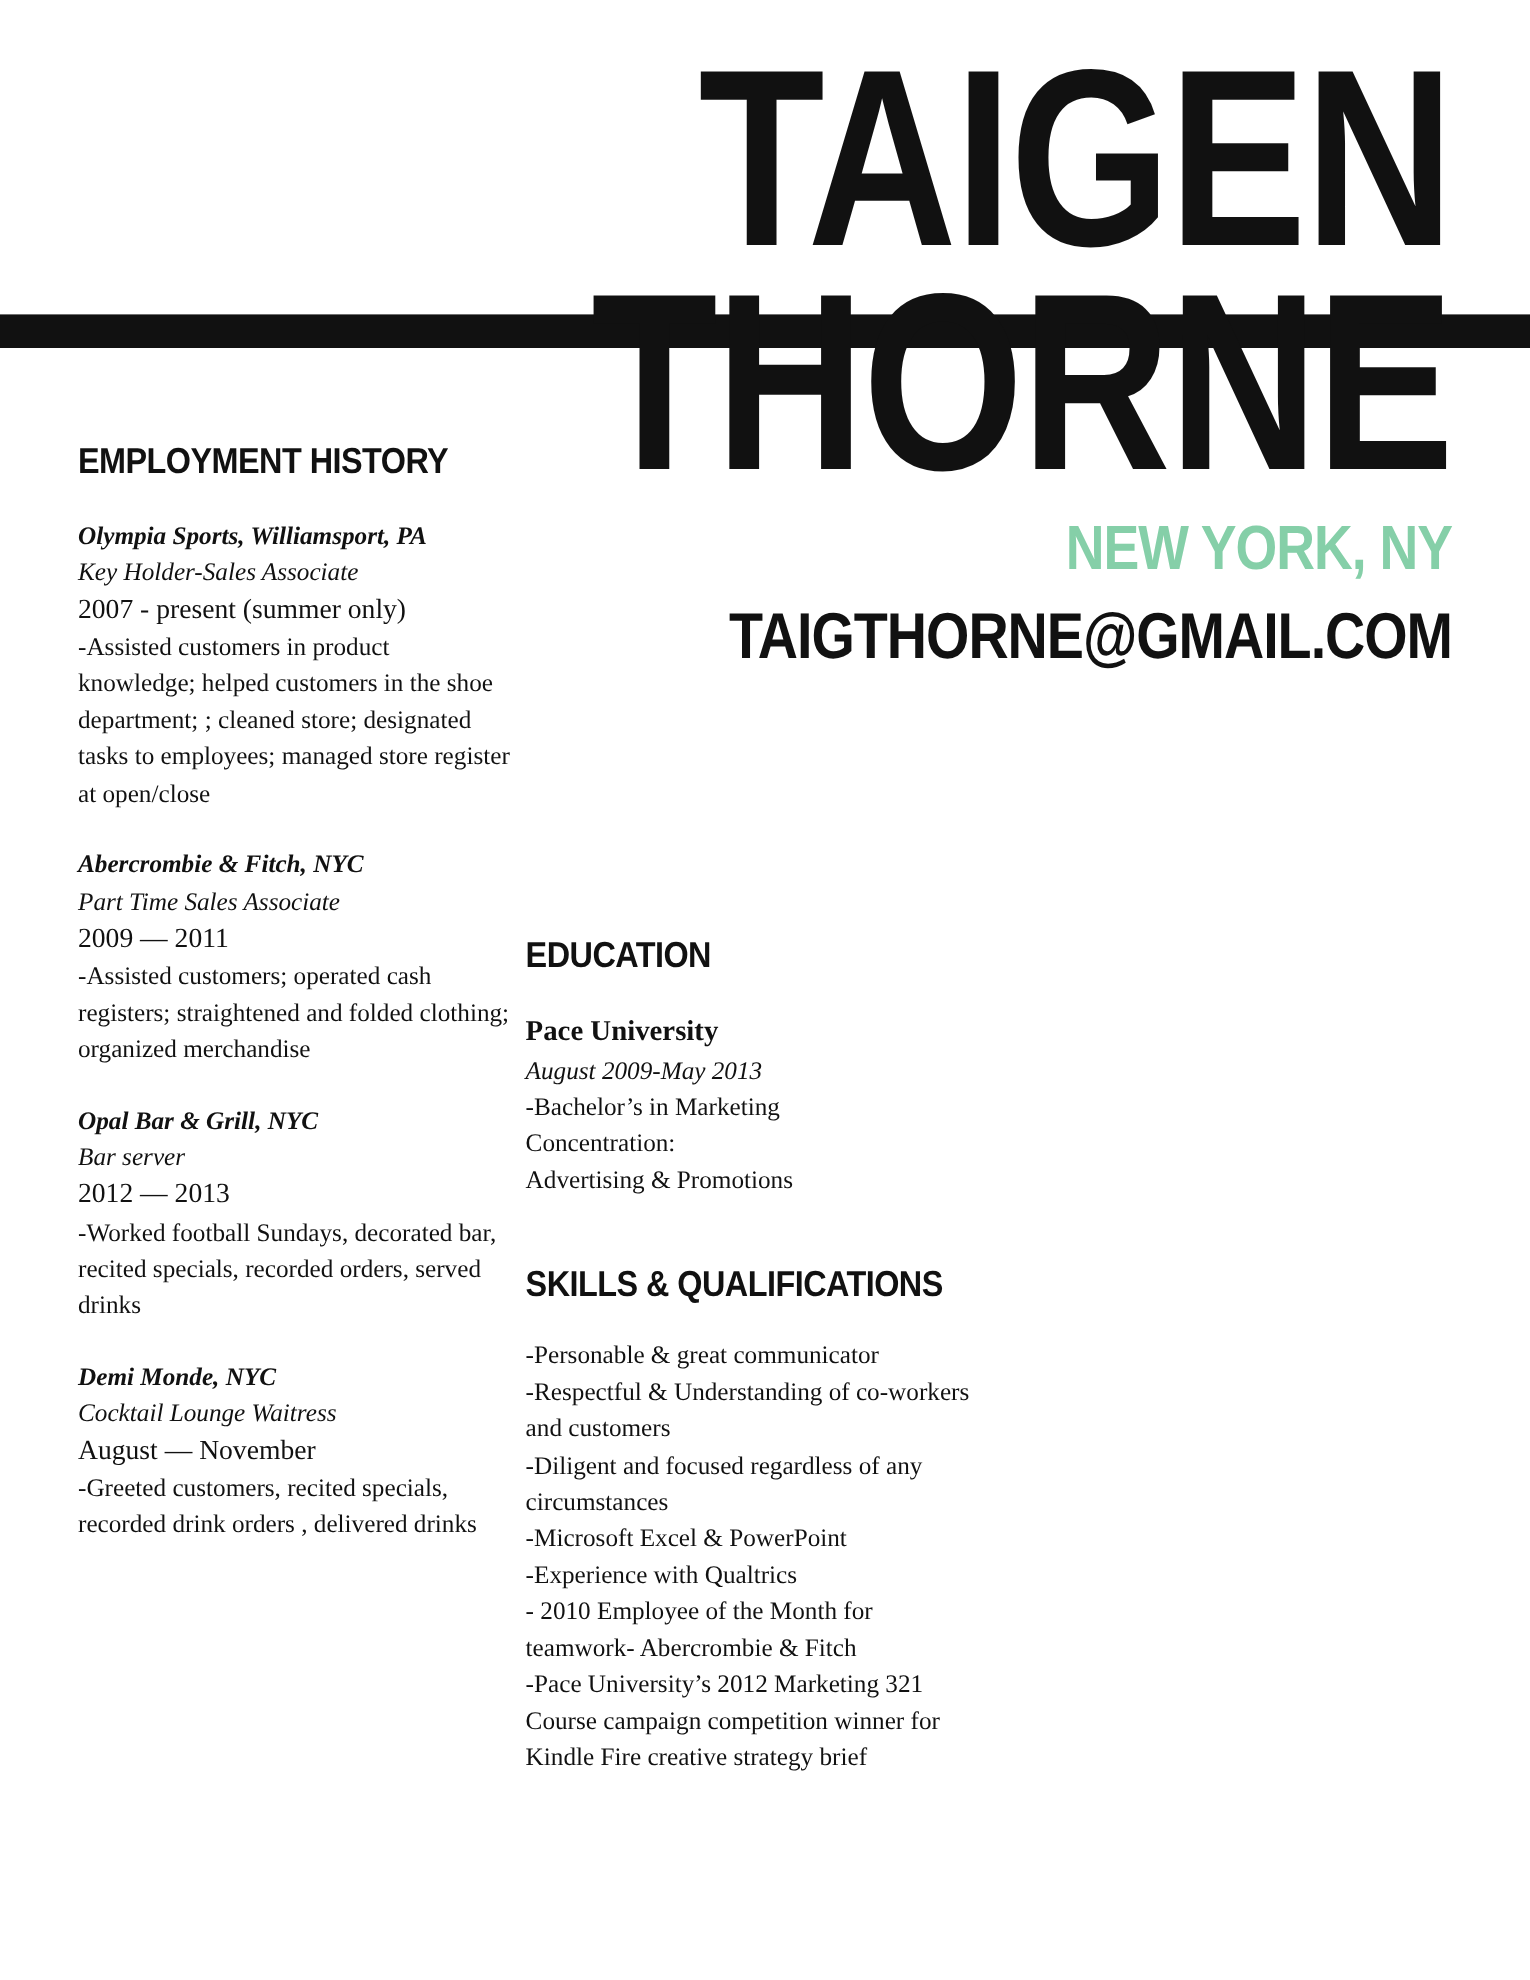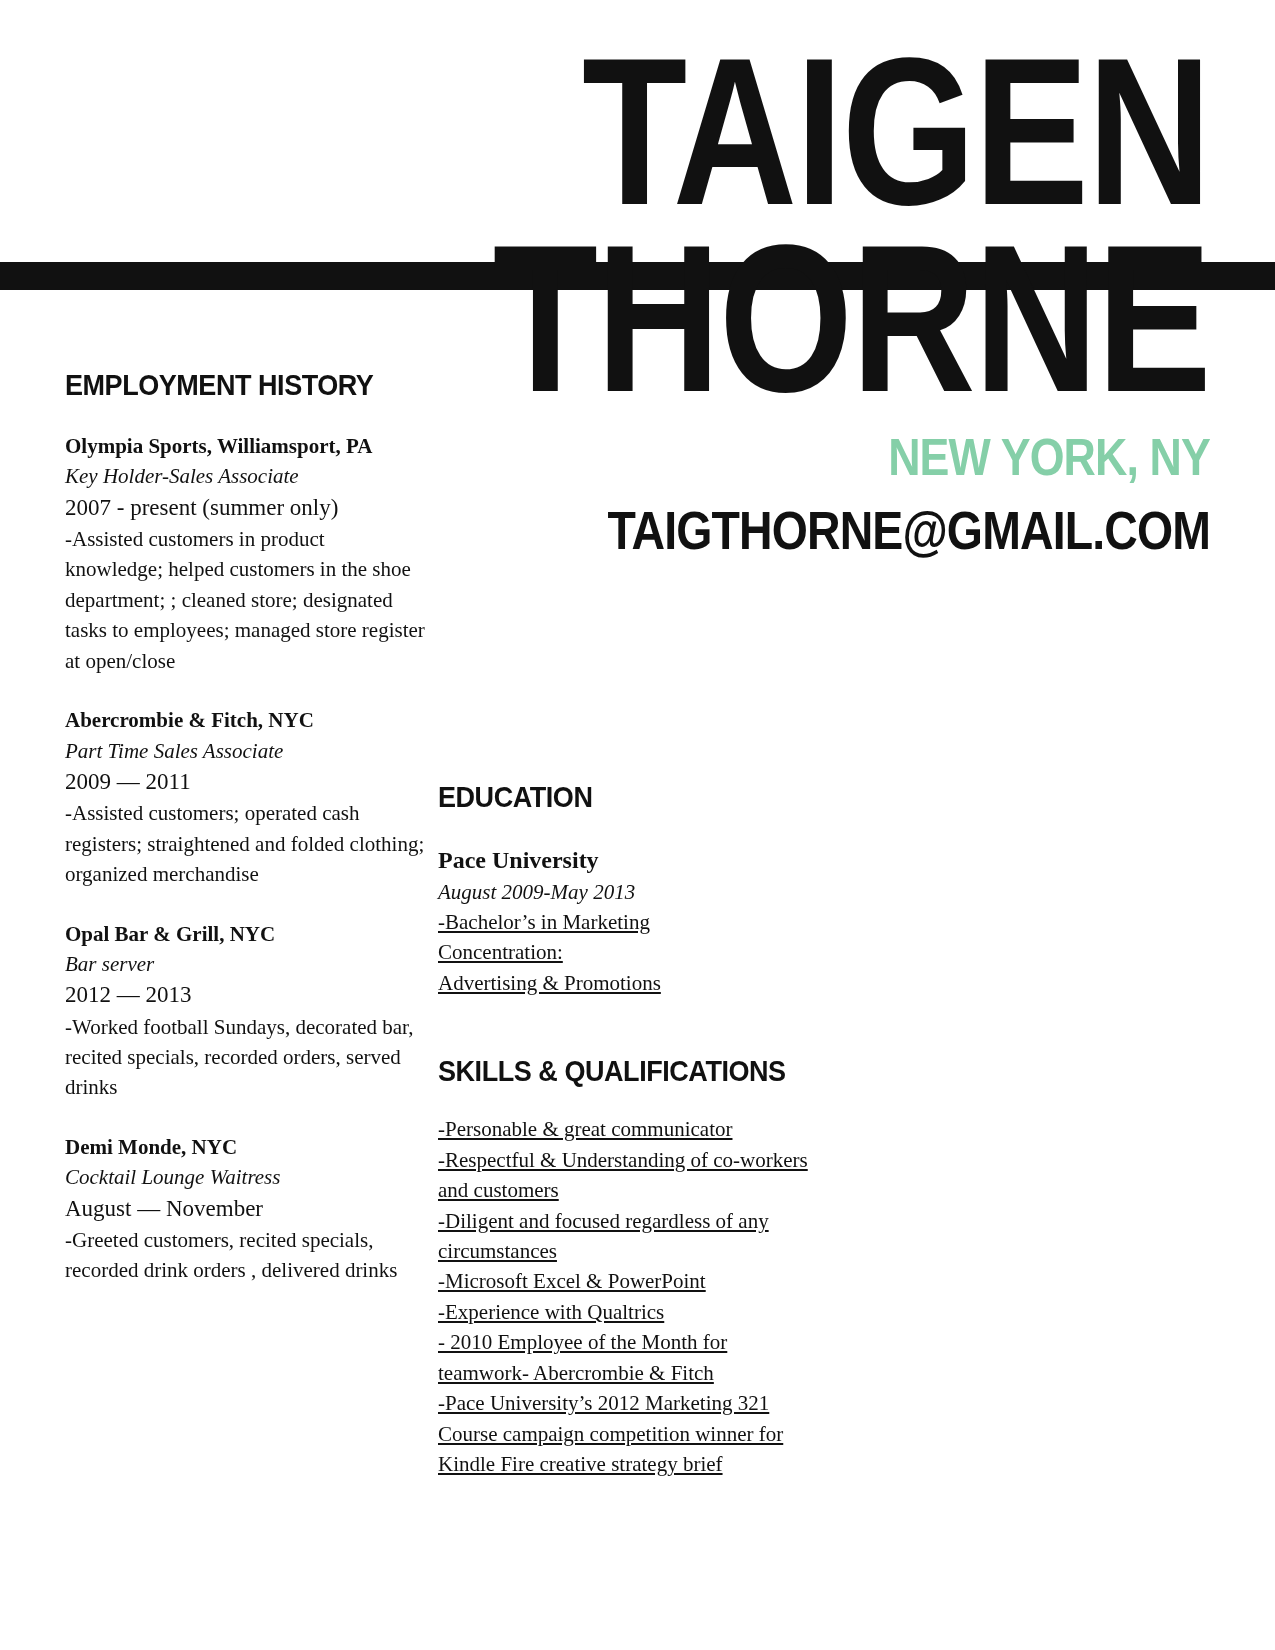--- a/index.html
+++ b/index.html
@@ -99,20 +99,21 @@
     margin-bottom: 30px;
   }
   .job {
     margin-bottom: 30px;
   }
   .job-employer {
     font-weight: bold;
     font-size: 21px;
     line-height: 1.35;
     margin-bottom: 2px;
+    font-style: italic;
   }
   .job-title {
     font-style: italic;
     font-size: 21px;
     line-height: 1.35;
   }
   .job-dates {
     font-size: 23px;
     line-height: 1.45;
   }
@@ -137,32 +138,30 @@
     line-height: 1.4;
   }
   .edu-dates {
     font-style: italic;
     font-size: 21px;
     line-height: 1.4;
   }
   .edu-detail {
     font-size: 21px;
     line-height: 1.45;
-    text-decoration: underline;
   }
   .skills-heading {
     margin-top: 56px;
   }
   .skills-list {
     margin-top: 26px;
   }
   .skill-item {
     font-size: 21px;
     line-height: 1.45;
-    text-decoration: underline;
   }
 </style>
 </head>
 <body>
 
 <div class="header">
   <div class="black-bar"></div>
   <div class="name-block">
     <div class="name-line">TAIGEN</div>
     <div class="name-line second">THORNE</div>

